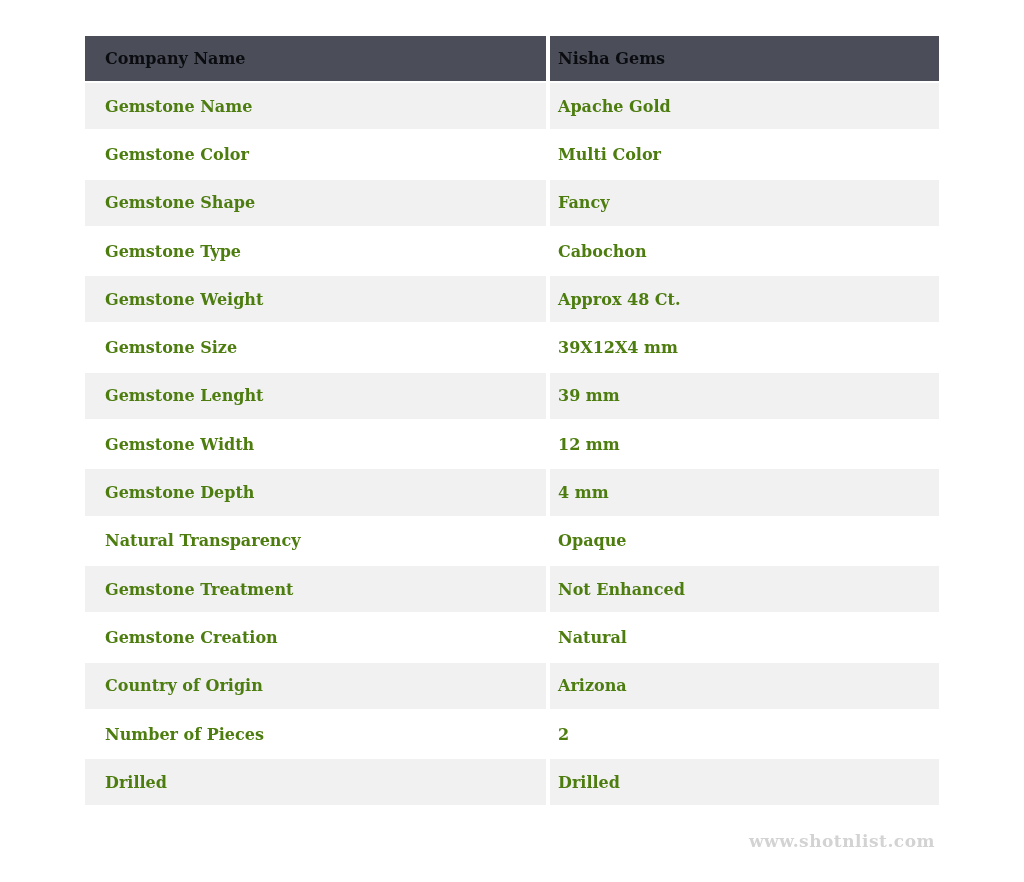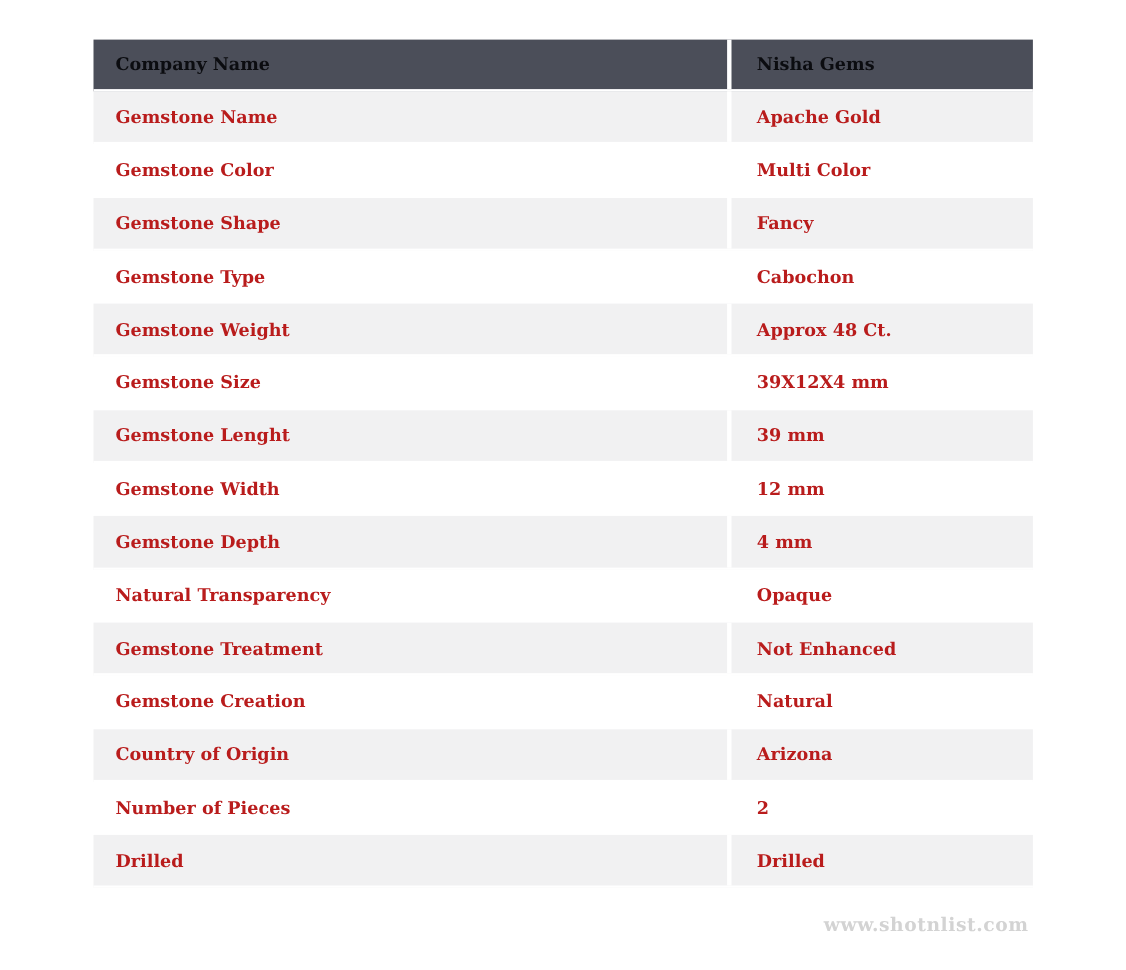--- a/index.html
+++ b/index.html
@@ -32,33 +32,33 @@
     height: 47px;
     background: #4b4e59;
   }
   .row.gray { background: #f1f1f2; }
   .row.white { background: #ffffff; }
   .cell {
     display: flex;
     align-items: center;
     font-weight: 700;
     font-size: 16px;
-    color: #b91c1c;
+    color: #4d7c0f;
     box-sizing: border-box;
     white-space: nowrap;
     overflow: hidden;
   }
   .cell.label {
-    width: 580px;
+    width: 465px;
     padding-left: 20px;
     border-right: 4px solid #ffffff;
   }
   .cell.value {
     flex: 1;
-    padding-left: 23px;
+    padding-left: 8px;
   }
   .row.header .cell {
     color: #0b0c10;
   }
   .watermark {
     position: absolute;
     top: 831px;
     right: 89px;
     font-weight: 700;
     font-size: 17px;

